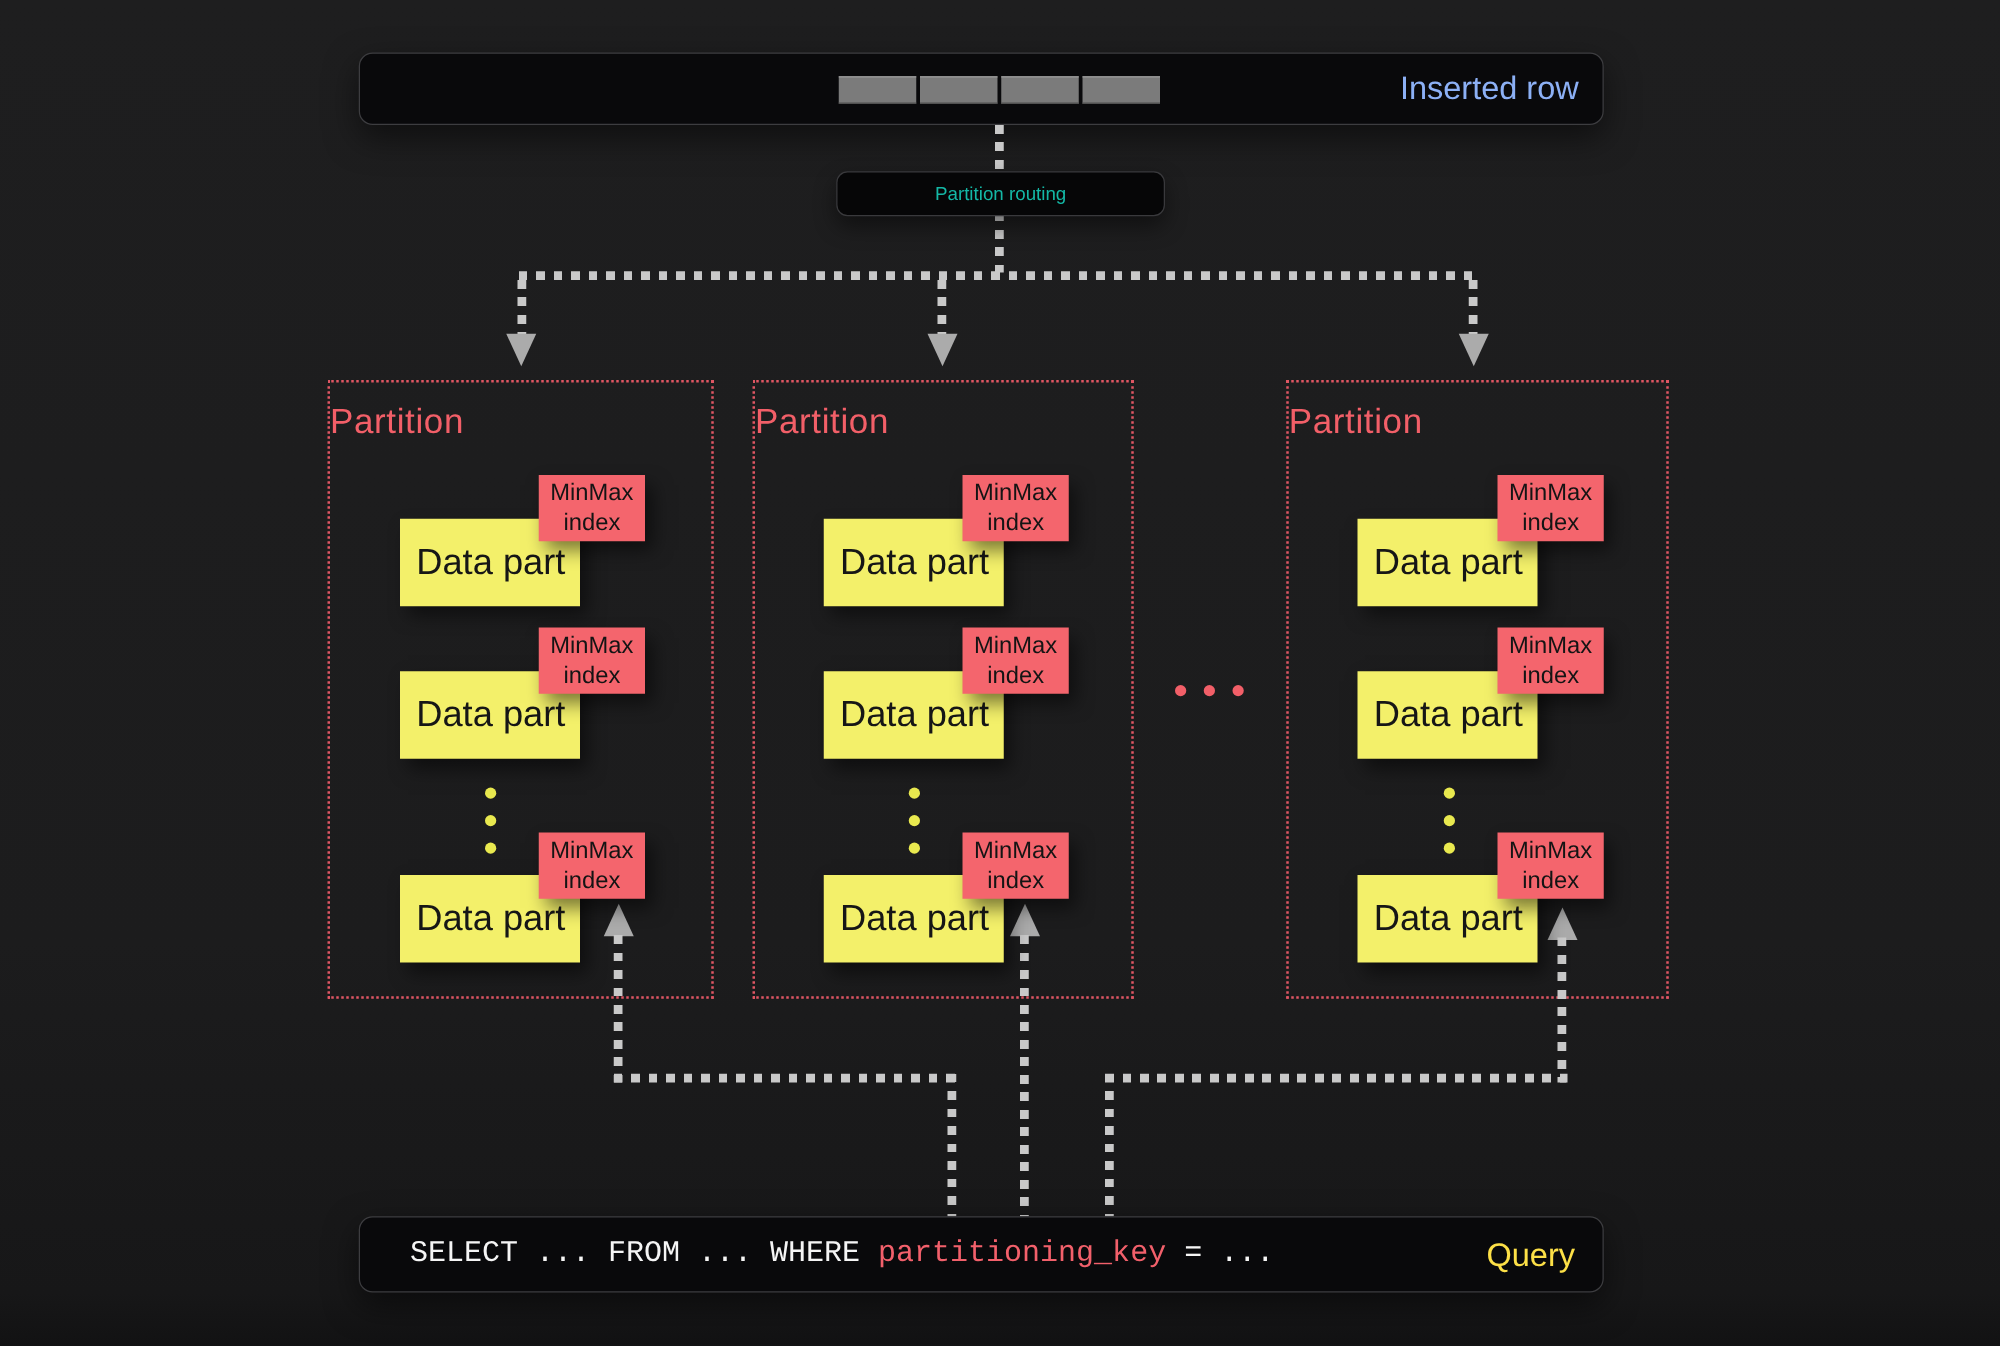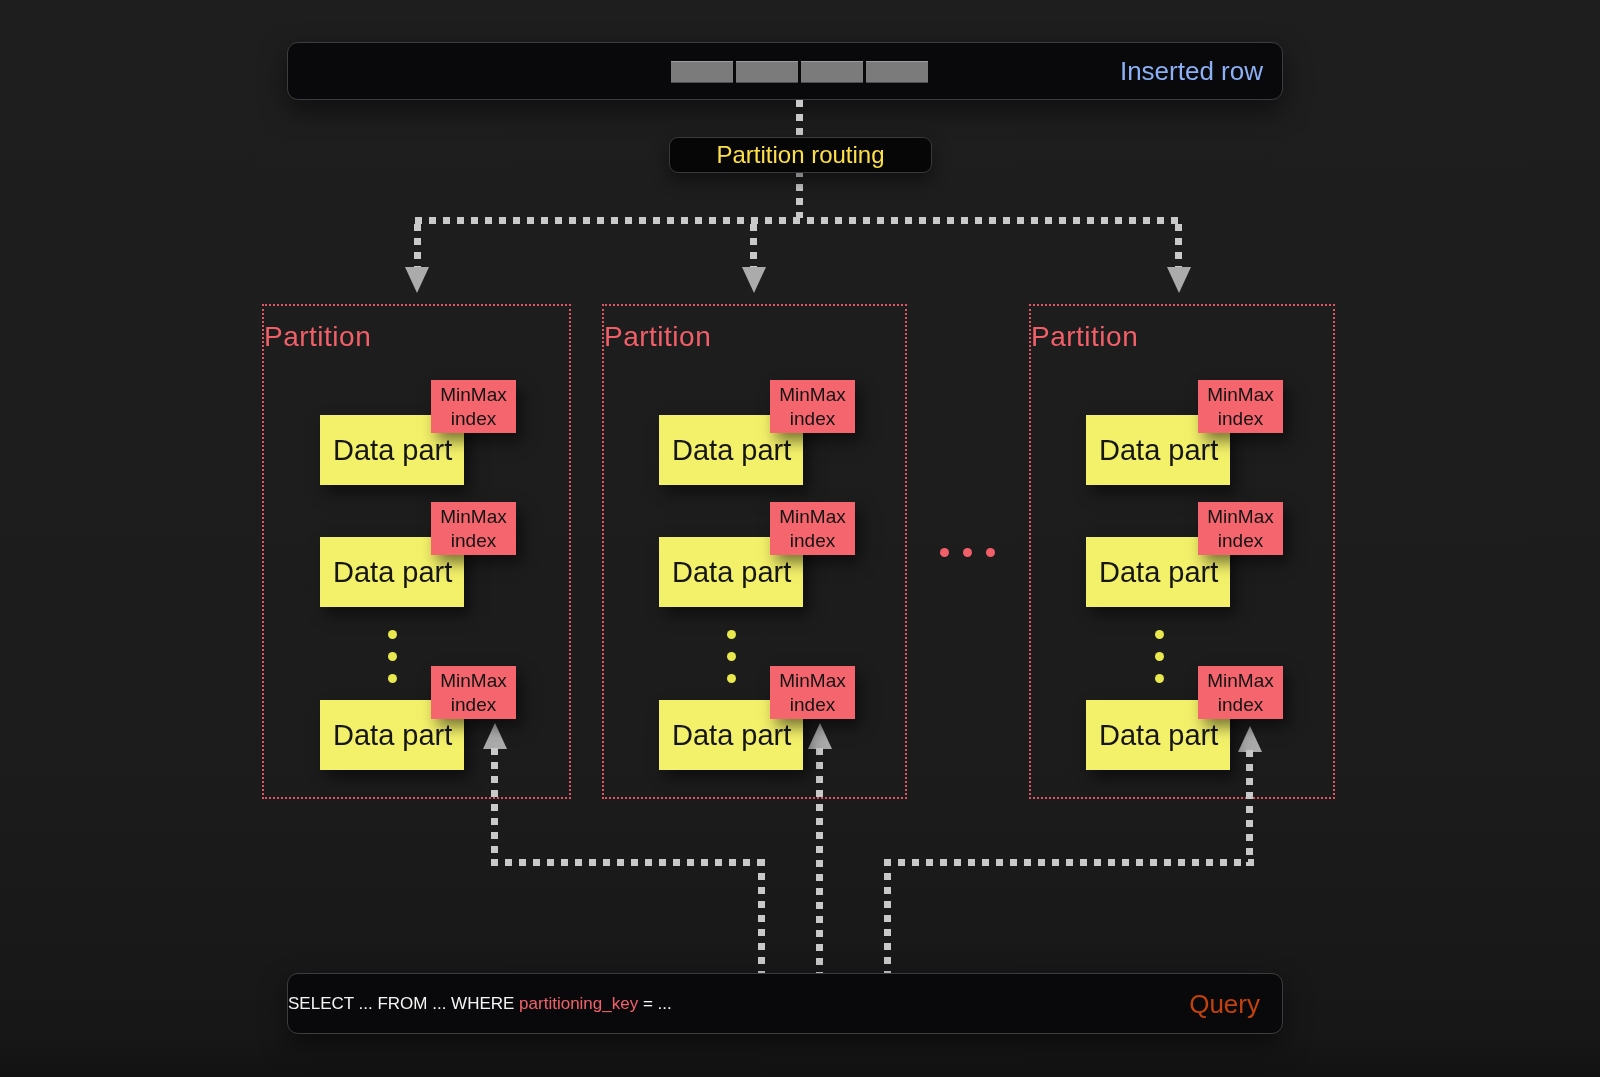--- a/index.html
+++ b/index.html
@@ -9,23 +9,23 @@
     font-family:"Liberation Sans",sans-serif;
   }
   
   .panel{
     position:absolute;box-sizing:border-box;
     background:#09090b;border:1px solid #3d3d40;border-radius:11px;
     box-shadow:0 10px 26px rgba(0,0,0,.5);
   }
   .pill{
     position:absolute;box-sizing:border-box;background:#060607;
-    border:1px solid #39393c;border-radius:9px;color:#fde047;
+    border:1px solid #39393c;border-radius:9px;color:#14b8a6;
     display:flex;align-items:center;justify-content:center;
-    font-size:24px;box-shadow:0 8px 18px rgba(0,0,0,.45);z-index:6;
+    font-size:15px;box-shadow:0 8px 18px rgba(0,0,0,.45);z-index:6;
   }
   
   .inserted-row{left:287px;top:42px;width:996px;height:58px;}
   .row-bar{position:absolute;left:383px;top:18px;display:flex;gap:3px;}
   .row-cell{width:62px;height:22px;background:#7b7b7b;box-sizing:border-box;
     border-top:1px solid #9e9e9e;border-bottom:1px solid #4e4e4e;}
   .inserted-label{position:absolute;right:19px;top:50%;transform:translateY(-50%);
     color:#8cb0f5;font-size:26px;}
   
   .vline{position:absolute;width:7px;
@@ -45,25 +45,25 @@
   .dp{position:absolute;width:144px;height:70px;background:#f3f06a;color:#161616;
     font-size:29px;display:flex;align-items:center;padding-left:13px;box-sizing:border-box;
     box-shadow:6px 8px 14px rgba(0,0,0,.5);z-index:2;}
   .mm{position:absolute;width:85px;height:53px;background:#f4656d;color:#141414;
     font-size:19px;line-height:1.25;text-align:center;display:flex;align-items:center;
     justify-content:center;box-shadow:6px 8px 14px rgba(0,0,0,.5);z-index:3;}
   .ydot{position:absolute;width:9px;height:9px;border-radius:50%;background:#e9e94f;}
   .rdot{position:absolute;width:9px;height:9px;border-radius:50%;background:#f25f68;}
   
   .query-box{left:287px;top:973px;width:996px;height:61px;display:flex;align-items:center;}
-  .query-code{font-family:Liberation Sans, sans-serif;font-size:17px;
+  .query-code{margin-left:40px;font-family:Liberation Mono, monospace;font-size:24px;
     color:#f5f5f5;white-space:pre;}
   .query-key{color:#f2606b;}
   .query-label{position:absolute;right:22px;top:50%;transform:translateY(-50%);
-    color:#c2410c;font-size:26px;}
+    color:#fde047;font-size:26px;}
   .z5{z-index:5;}
 </style>
 </head>
 <body>
 
 <div class="canvas">
 
   <div class="panel inserted-row">
     <div class="row-bar">
       <div class="row-cell"></div>

